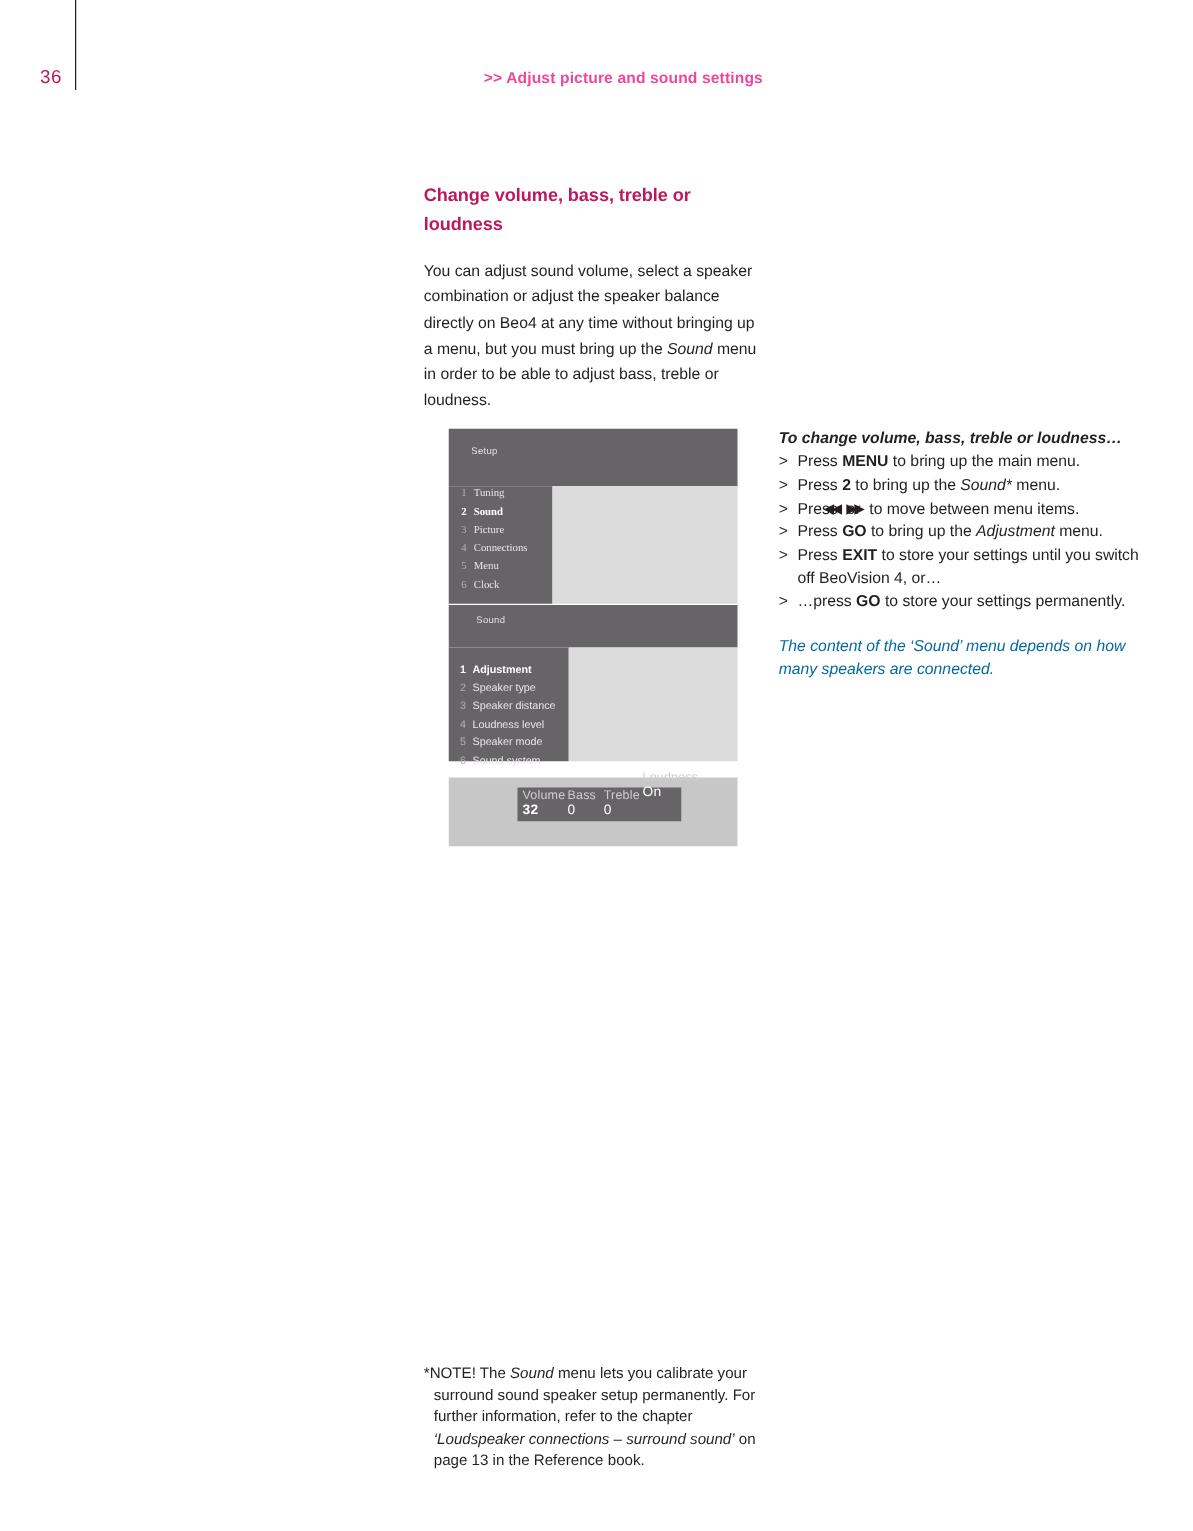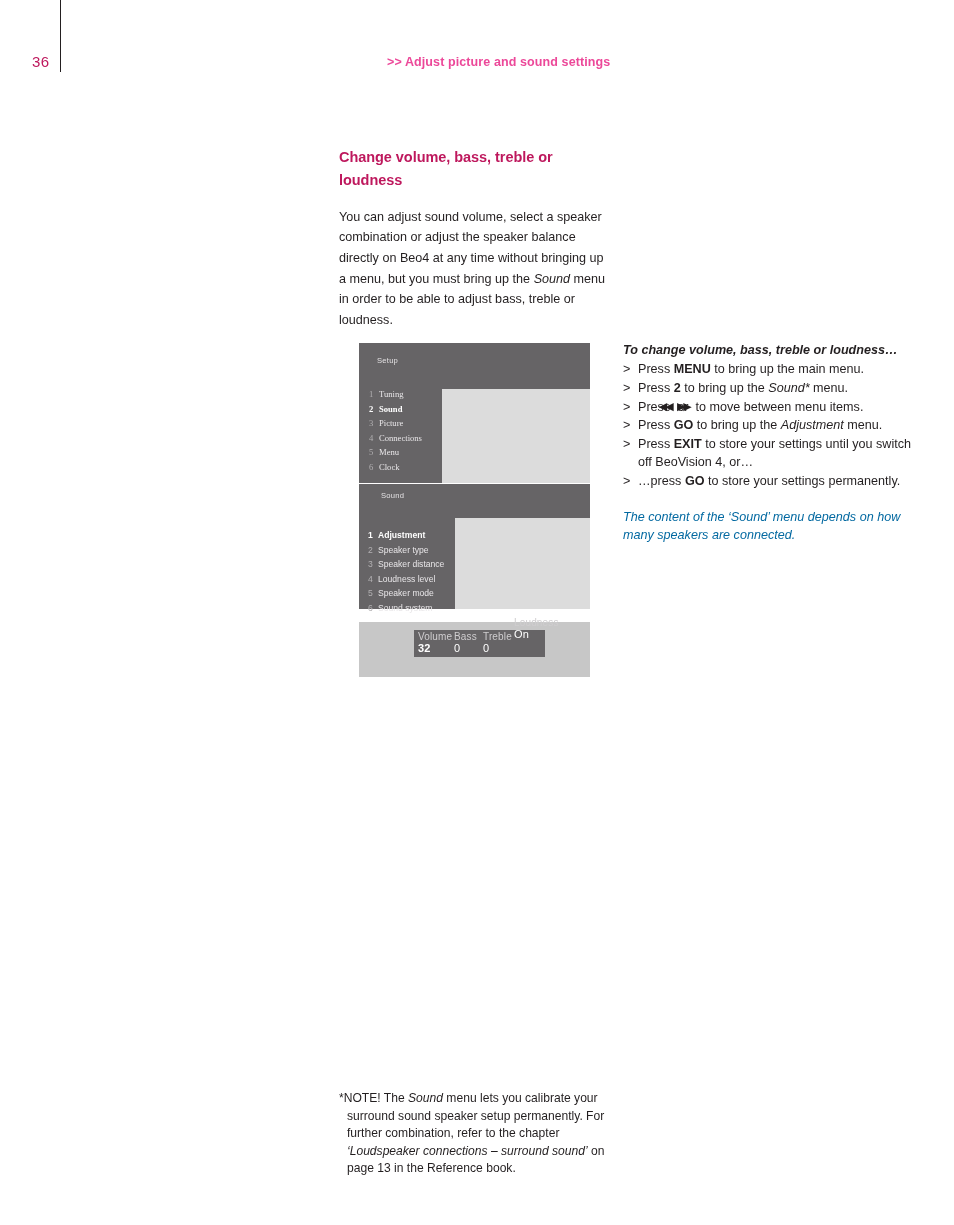--- a/index.html
+++ b/index.html
@@ -276,13 +276,13 @@
   <p class="step"><span class="gt">&gt;</span><span>Press </span><b>GO</b><span> to bring up the </span><i>Adjustment</i><span> menu.</span></p>
 
 
   <p class="step"><span class="gt">&gt;</span><span>Press </span><b>EXIT</b><span> to store your settings until you switch off BeoVision 4, or…</span></p>
 
   <p class="step"><span class="gt">&gt;</span><span>…press </span><b>GO</b><span> to store your settings permanently.</span></p>
 
   <p id="note-right">The content of the ‘Sound’ menu depends on how many speakers are connected.</p>
 </div>
 
-<div id="footnote"><span>*NOTE! The </span><i>Sound</i><span> menu lets you calibrate your surround sound speaker setup permanently. For further combination, refer to the chapter </span><i>‘Loudspeaker connections – surround sound’</i><span> on page 13 in the Reference book.</span></div>
+<div id="footnote"><span>*NOTE! The </span><i>Sound</i><span> menu lets you calibrate your surround sound speaker setup permanently. For further information, refer to the chapter </span><i>‘Loudspeaker connections – surround sound’</i><span> on page 13 in the Reference book.</span></div>
 
 </body></html>

